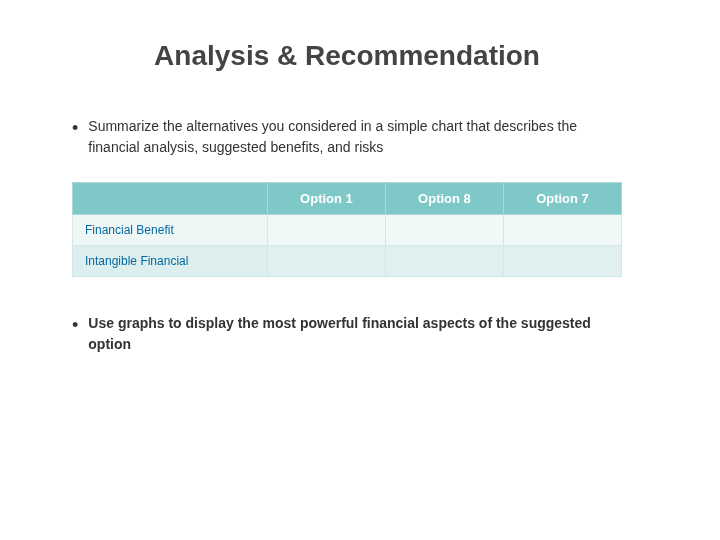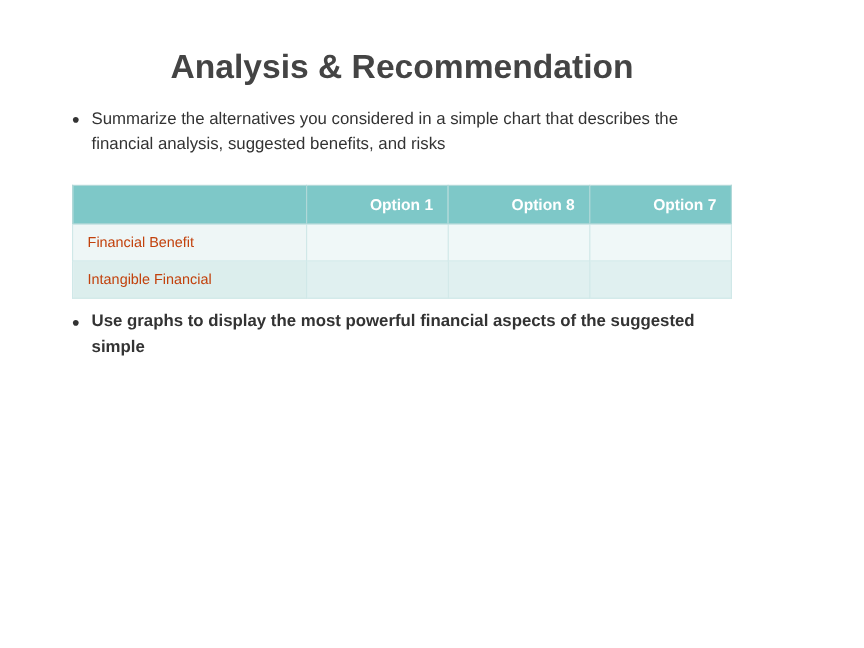--- a/index.html
+++ b/index.html
@@ -16,21 +16,22 @@
       overflow: hidden;
     }
 
     .slide {
       width: 670px;
       height: 540px;
       background: #ffffff;
       padding: 40px 60px;
       display: flex;
       flex-direction: column;
-      gap: 8px;
+      gap: 36px;
+      margin-left: 12px;
     }
 
     .title {
       font-size: 28px;
       font-weight: bold;
       color: #444444;
       text-align: center;
       margin-bottom: 8px;
     }
 
@@ -65,21 +66,21 @@
       border-collapse: collapse;
       margin-top: 8px;
     }
 
     .comparison-table th {
       background-color: #7ec8c8;
       color: #ffffff;
       padding: 8px 12px;
       font-size: 13px;
       font-weight: 600;
-      text-align: right;
+      text-align: center;
       border: 1px solid #b0d8d8;
     }
 
     .comparison-table th.empty-header {
       background-color: #7ec8c8;
     }
 
     .comparison-table td {
       padding: 8px 12px;
       font-size: 12px;
@@ -91,21 +92,21 @@
       background-color: #f0f8f8;
     }
 
     .comparison-table tr:nth-child(even) td {
       background-color: #e0f0f0;
     }
 
     .comparison-table td.row-label {
       background-color: #e8f4f4;
       font-size: 12px;
-      color: #c2410c;
+      color: #0369a1;
       font-weight: normal;
     }
 
     .comparison-table tr:nth-child(odd) td.row-label {
       background-color: #eef6f6;
     }
 
     .comparison-table tr:nth-child(even) td.row-label {
       background-color: #dceeed;
     }
@@ -151,16 +152,16 @@
           <td></td>
           <td></td>
           <td></td>
         </tr>
       </tbody>
     </table>
   </div>
 
   <div class="bullet-item">
     <span class="bullet-dot">•</span>
-    <span class="bullet-text second-bullet">Use graphs to display the most powerful financial aspects of the suggested simple</span>
+    <span class="bullet-text second-bullet">Use graphs to display the most powerful financial aspects of the suggested option</span>
   </div>
 
 </div>
 
 </body></html>

